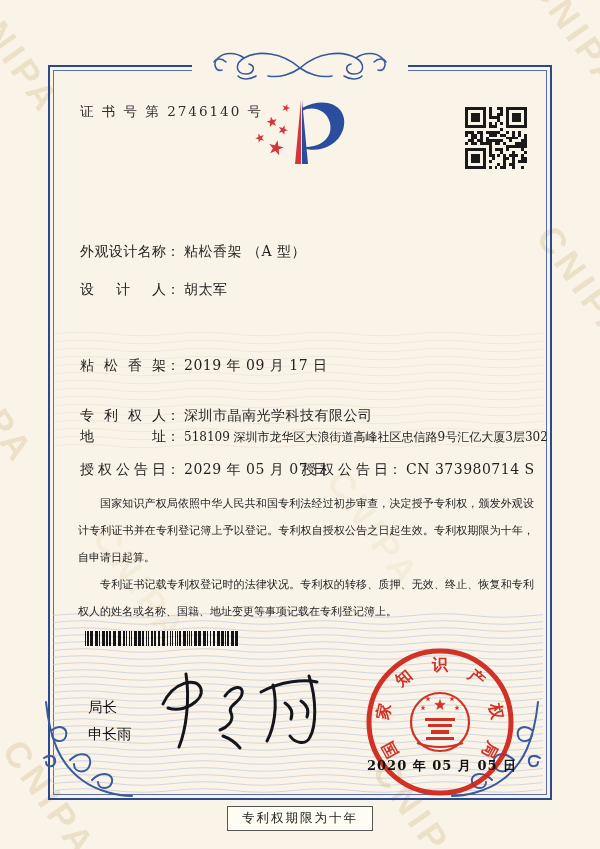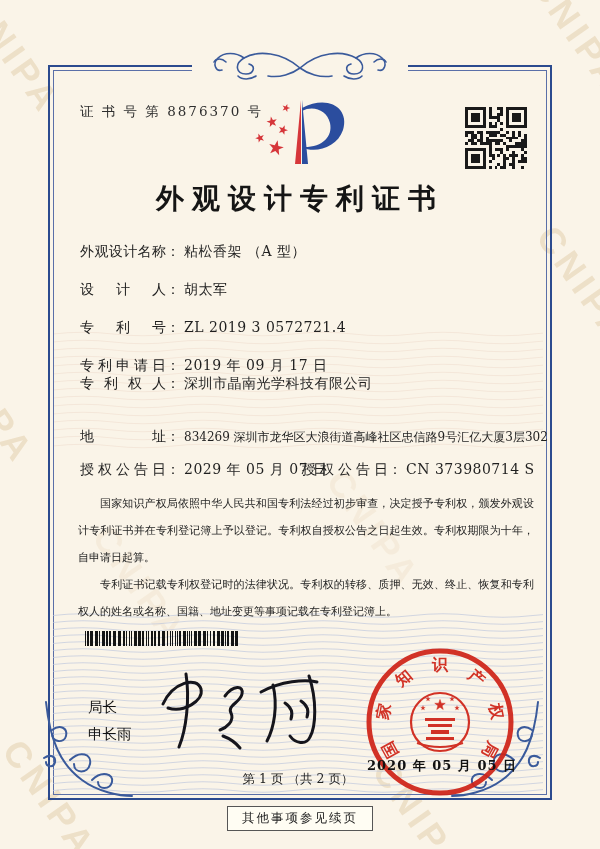--- a/index.html
+++ b/index.html
@@ -118,21 +118,21 @@
   <svg class="corner br" viewBox="0 0 100 106">
     <g class="blue-stroke" stroke="#3a5a9b" stroke-width="2">
       <path d="M10,4 C14,42 24,66 46,82 C62,94 84,98 96,98"></path>
       <path d="M16,32 C24,26 32,30 30,38 C28,46 16,44 16,36"></path>
       <path d="M34,62 C44,52 56,56 54,66 C52,76 38,76 38,66"></path>
       <path d="M56,82 C66,72 78,76 76,84 C74,92 62,92 62,84"></path>
       <path d="M8,60 C14,56 20,58 19,64 C18,70 10,69 10,64"></path>
     </g>
   </svg>
 
-  <div class="cert-no">证 书 号 第 8876370 号</div>
+  <div class="cert-no">证 书 号 第 2746140 号</div>
 
   <svg class="logo" viewBox="0 0 102 84">
     <defs>
       <polygon id="star" points="0,-10 2.35,-3.24 9.51,-3.09 3.8,1.24 5.88,8.09 0,4 -5.88,8.09 -3.8,1.24 -9.51,-3.09 -2.35,-3.24"></polygon>
     </defs>
     <path d="M52,14 C78,0 100,14 93,36 C87,54 64,60 52,53 C72,54 83,43 80,29 C77,16 63,11 52,17 Z" fill="#2b4d9e"></path>
     <polygon points="45,70 51,6 51,70" fill="#d6363a"></polygon>
     <polygon points="52,6 58,70 52,70" fill="#2b4d9e"></polygon>
     <use href="#star" fill="#d6363a" transform="translate(36,14) scale(0.42) rotate(18)"></use>
     <use href="#star" fill="#d6363a" transform="translate(22,28) scale(0.55) rotate(-12)"></use>
@@ -275,39 +275,35 @@
       <rect x="1" y="1" width="5" height="5" fill="#faf4e8"></rect>
       <rect x="2" y="2" width="3" height="3" fill="#1a1a1a"></rect>
       <rect x="14" y="0" width="7" height="7" fill="#1a1a1a"></rect>
       <rect x="15" y="1" width="5" height="5" fill="#faf4e8"></rect>
       <rect x="16" y="2" width="3" height="3" fill="#1a1a1a"></rect>
       <rect x="0" y="14" width="7" height="7" fill="#1a1a1a"></rect>
       <rect x="1" y="15" width="5" height="5" fill="#faf4e8"></rect>
       <rect x="2" y="16" width="3" height="3" fill="#1a1a1a"></rect>
     </svg>
 
-  <div class="title">外观设计专利证书</div>
 
   <div class="frow" style="top:281px">
     <span class="flabel">设计人</span><span class="fcolon">：</span><span class="fvalue">胡太军</span>
   </div>
   <div class="frow" style="top:243px">
     <span class="flabel">外观设计名称</span><span class="fcolon">：</span><span class="fvalue">粘松香架 （A 型）</span>
   </div>
-  <div class="frow" style="top:319px">
-    <span class="flabel">专利号</span><span class="fcolon">：</span><span class="fvalue">ZL 2019 3 0572721.4</span>
-  </div>
   <div class="frow" style="top:357px">
-    <span class="flabel">专利申请日</span><span class="fcolon">：</span><span class="fvalue">2019 年 09 月 17 日</span>
-  </div>
-  <div class="frow" style="top:375px">
+    <span class="flabel">粘松香架</span><span class="fcolon">：</span><span class="fvalue">2019 年 09 月 17 日</span>
+  </div>
+  <div class="frow" style="top:407px">
     <span class="flabel">专利权人</span><span class="fcolon">：</span><span class="fvalue">深圳市晶南光学科技有限公司</span>
   </div>
   <div class="frow" style="top:428px">
-    <span class="flabel">地址</span><span class="fcolon">：</span><span class="fvalue small">834269 深圳市龙华区大浪街道高峰社区忠信路9号汇亿大厦3层302</span>
+    <span class="flabel">地址</span><span class="fcolon">：</span><span class="fvalue small">518109 深圳市龙华区大浪街道高峰社区忠信路9号汇亿大厦3层302</span>
   </div>
   <div class="frow two-col" style="top:461px">
     <span class="cell1">
       <span class="flabel">授权公告日</span><span class="fcolon">：</span><span class="fvalue">2029 年 05 月 07 日</span>
     </span>
     <span class="cell2">
       <span class="flabel">授权公告日</span><span class="fcolon">：</span><span class="fvalue">CN 373980714 S</span>
     </span>
   </div>
 
@@ -406,19 +402,18 @@
       <rect x="69" y="86" width="18" height="4" stroke="none"></rect>
       <rect x="64" y="93" width="28" height="3" stroke="none"></rect>
       <path d="M55,99 Q78,107 101,99" fill="none" stroke-width="2"></path>
     </g>
     <defs>
       <polygon id="star2" points="0,-10 2.35,-3.24 9.51,-3.09 3.8,1.24 5.88,8.09 0,4 -5.88,8.09 -3.8,1.24 -9.51,-3.09 -2.35,-3.24"></polygon>
     </defs>
   </svg>
   <div class="seal-date">2020 年 05 月 05 日</div>
 
-  <div class="page-info">第 1 页 （共 2 页）</div>
 
   <div class="footer-note">
-    <span>其他事项参见续页</span>
+    <span>专利权期限为十年</span>
   </div>
 
 </div>
 
 </body></html>

